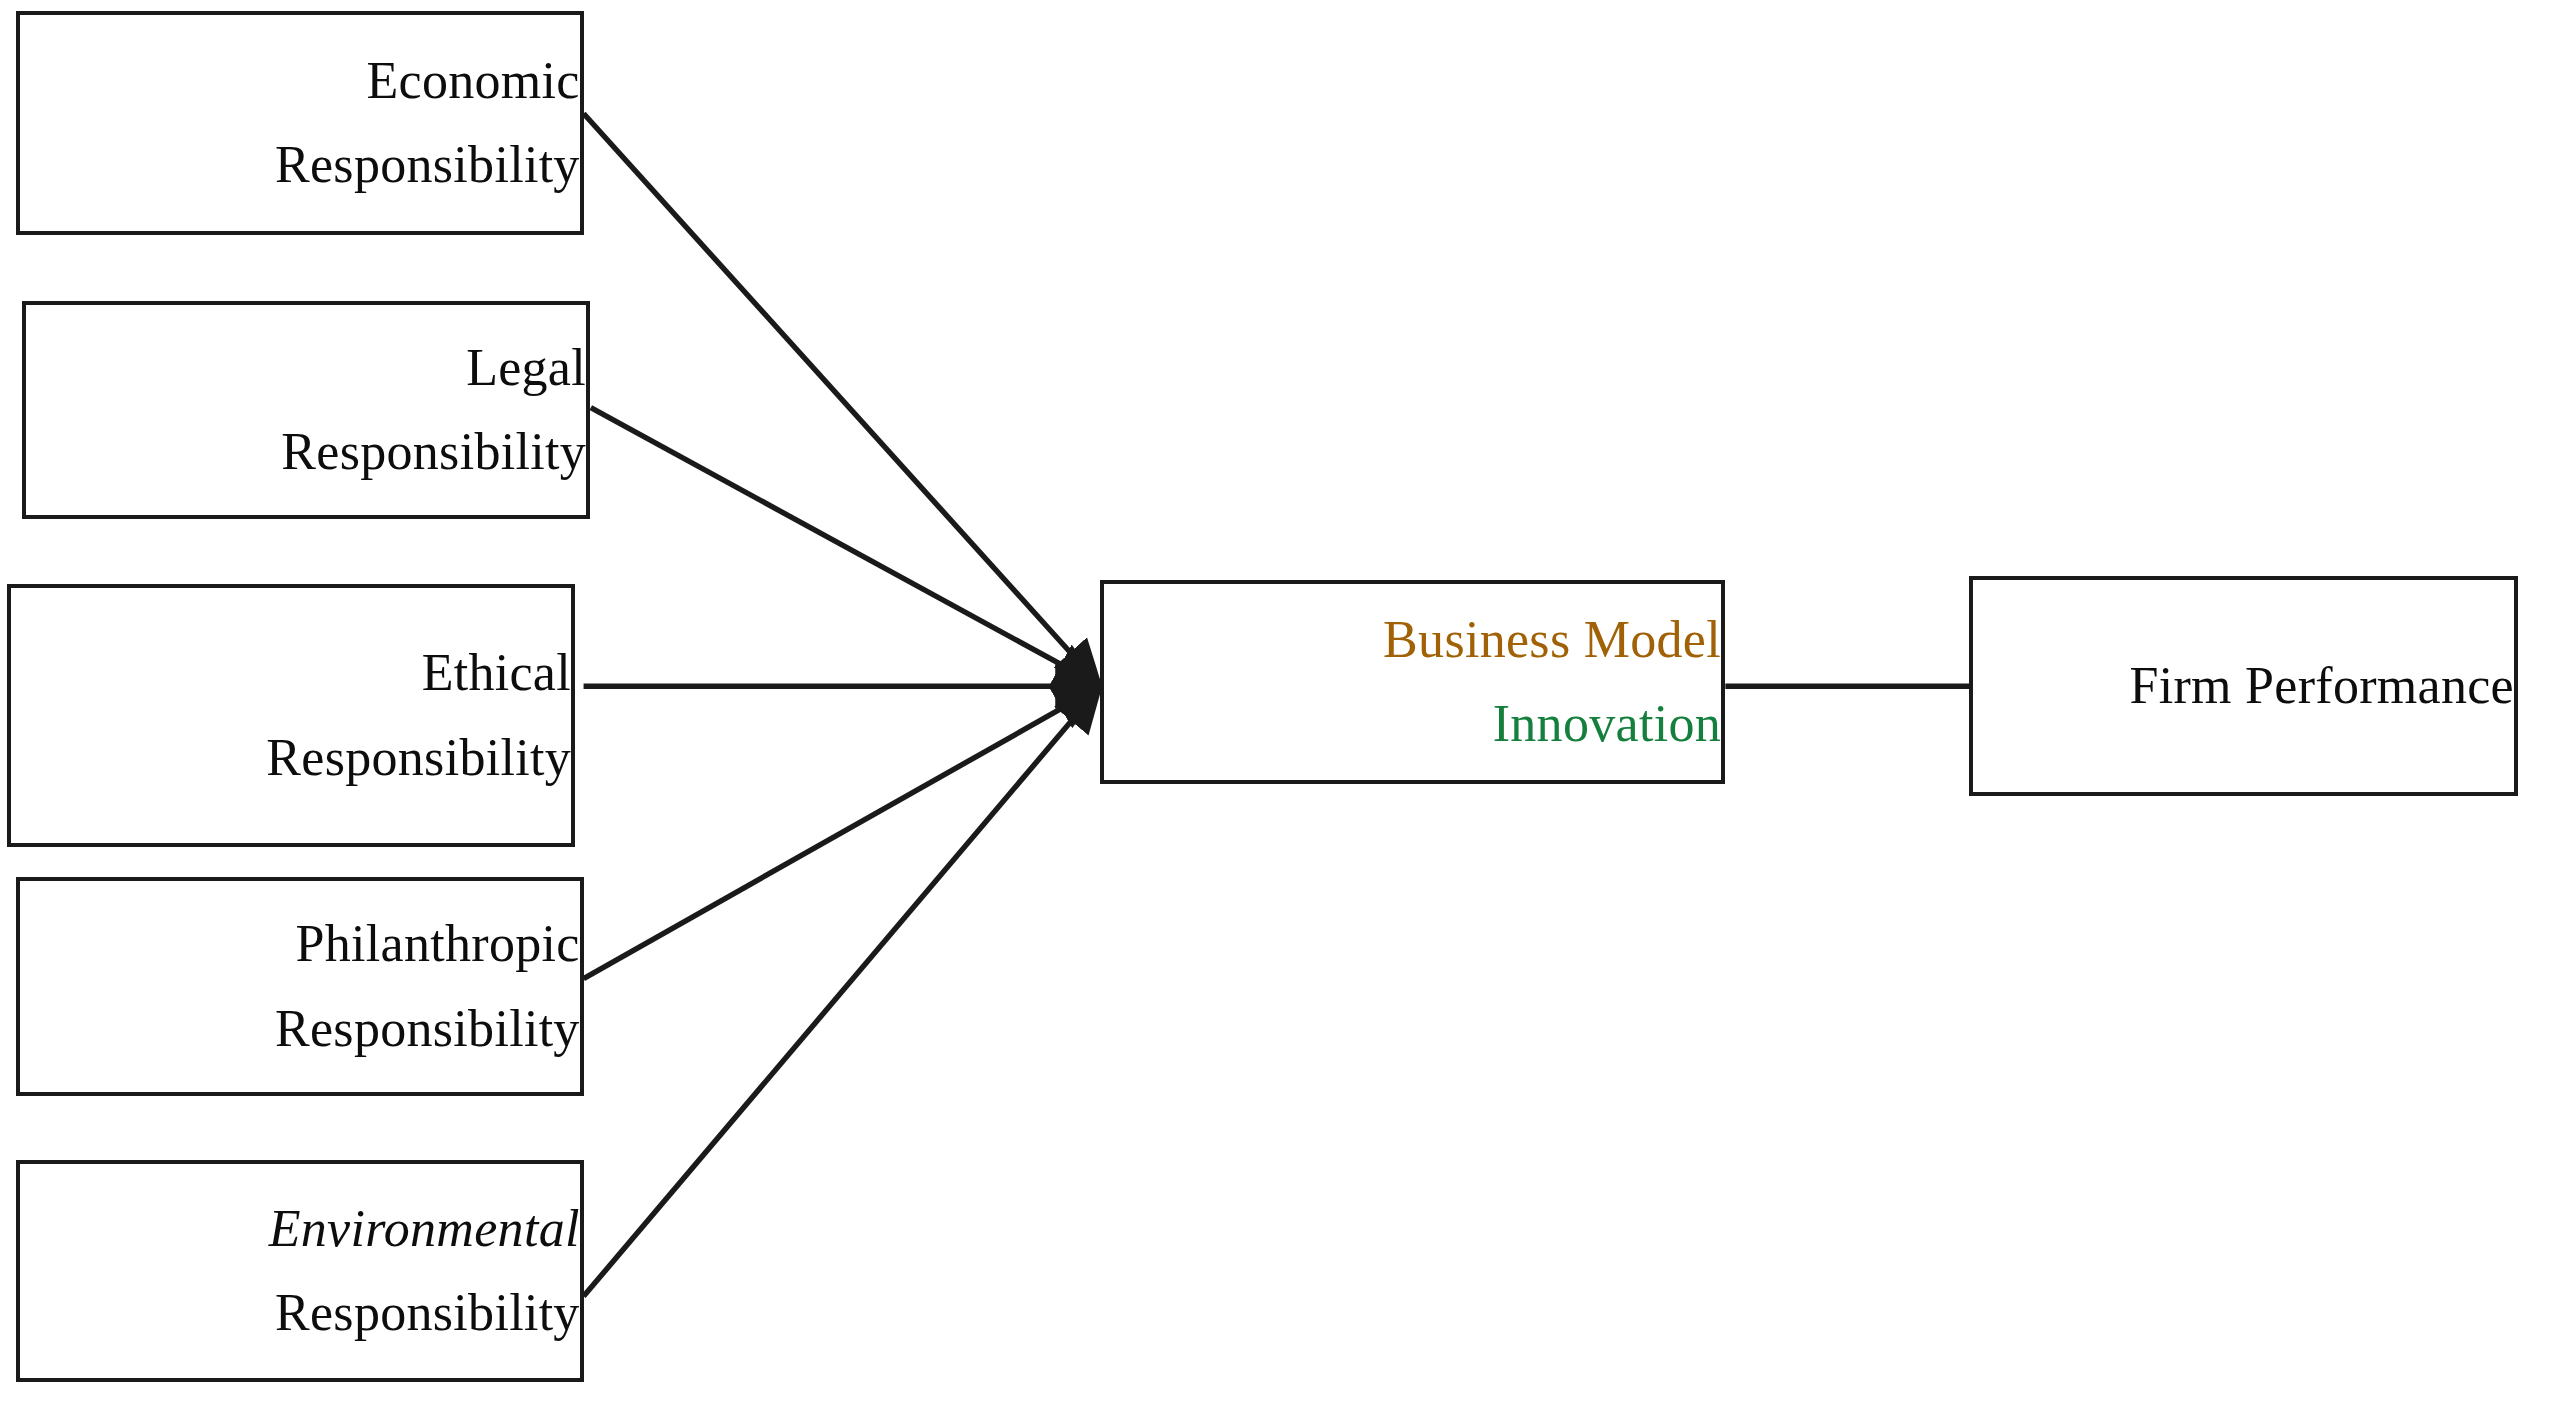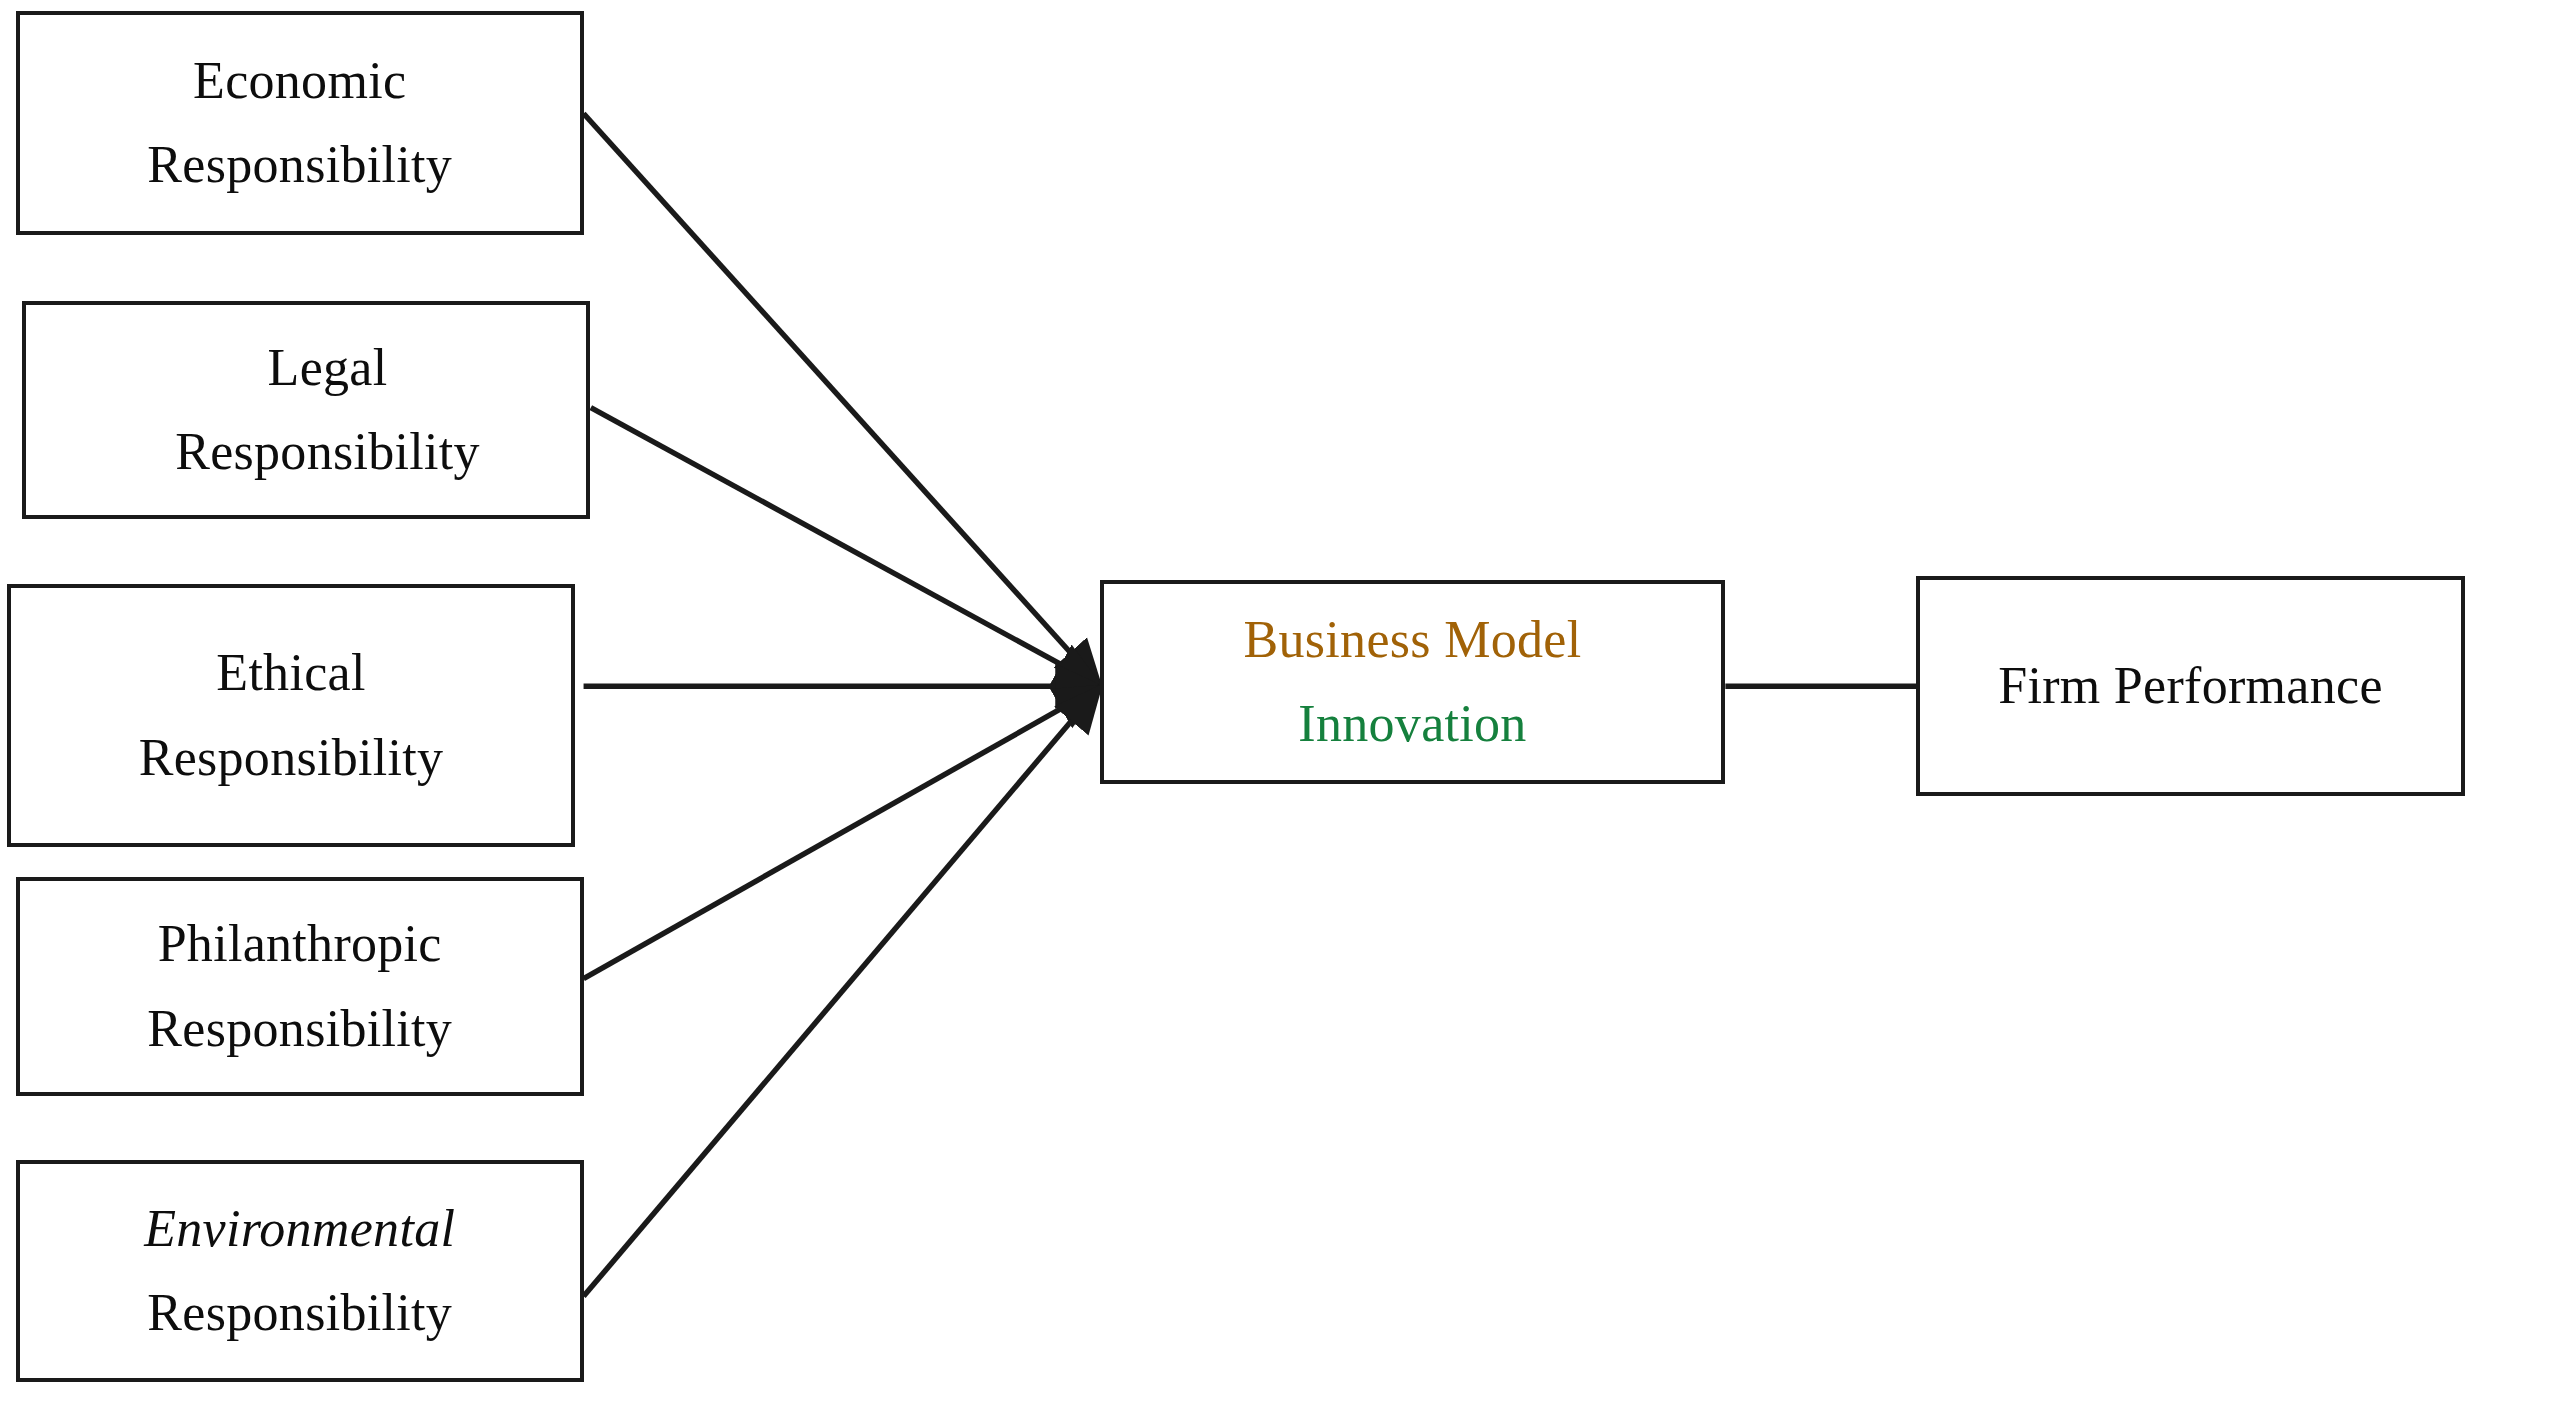--- a/index.html
+++ b/index.html
@@ -26,21 +26,21 @@
     height: 1408px;
     pointer-events: none;
   }
   .node-box {
     position: absolute;
     box-sizing: border-box;
     background: #ffffff;
     border: 4.2px solid #1a1a1a;
     display: flex;
     flex-direction: column;
-    align-items: center;
+    align-items: flex-end;
     justify-content: center;
     text-align: center;
     z-index: 3;
   }
   .node-label-line {
     display: block;
     font-family: "Liberation Serif", "DejaVu Serif", serif;
     font-size: 52px;
     line-height: 1.62;
     color: #0d0d0d;
@@ -90,19 +90,19 @@
         <span class="node-label-line" style="color: rgb(13, 13, 13);">Responsibility</span>
       </div>
       <div class="node-box" style="left: 15.7px; top: 1160px; width: 568px; height: 222px; border-color: rgb(26, 26, 26);">
         <span class="node-label-line" style="color: rgb(13, 13, 13); font-style: italic;">Environmental</span>
         <span class="node-label-line" style="color: rgb(13, 13, 13);">Responsibility</span>
       </div>
       <div class="node-box" style="left: 1100px; top: 580px; width: 625px; height: 204px; border-color: rgb(26, 26, 26);">
         <span class="node-label-line" style="color: #a16207;">Business Model</span>
         <span class="node-label-line" style="color: #15803d;">Innovation</span>
       </div>
-      <div class="node-box node-single" style="left: 1916px; top: 576px; width: 549px; height: 220px; border-color: rgb(26, 26, 26);">
+      <div class="node-box node-single" style="left: 1969px; top: 576px; width: 549px; height: 220px; border-color: rgb(26, 26, 26);">
         <span class="node-label-line" style="color: rgb(13, 13, 13);">Firm Performance</span>
       </div>
     </div>
 
 </div>
 
 
 </body></html>

